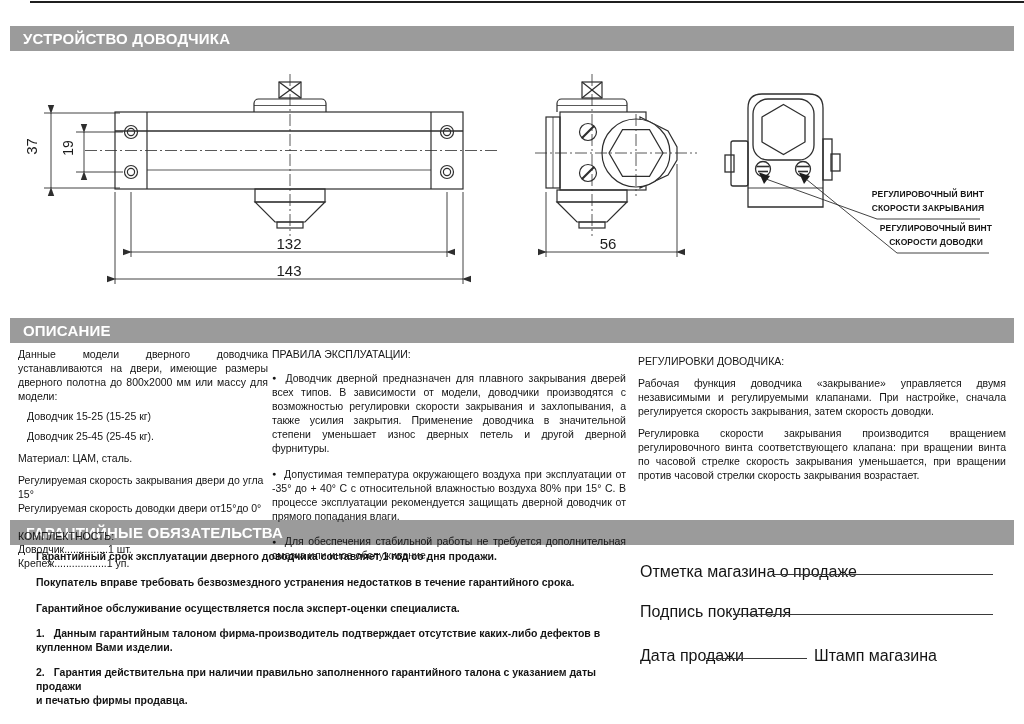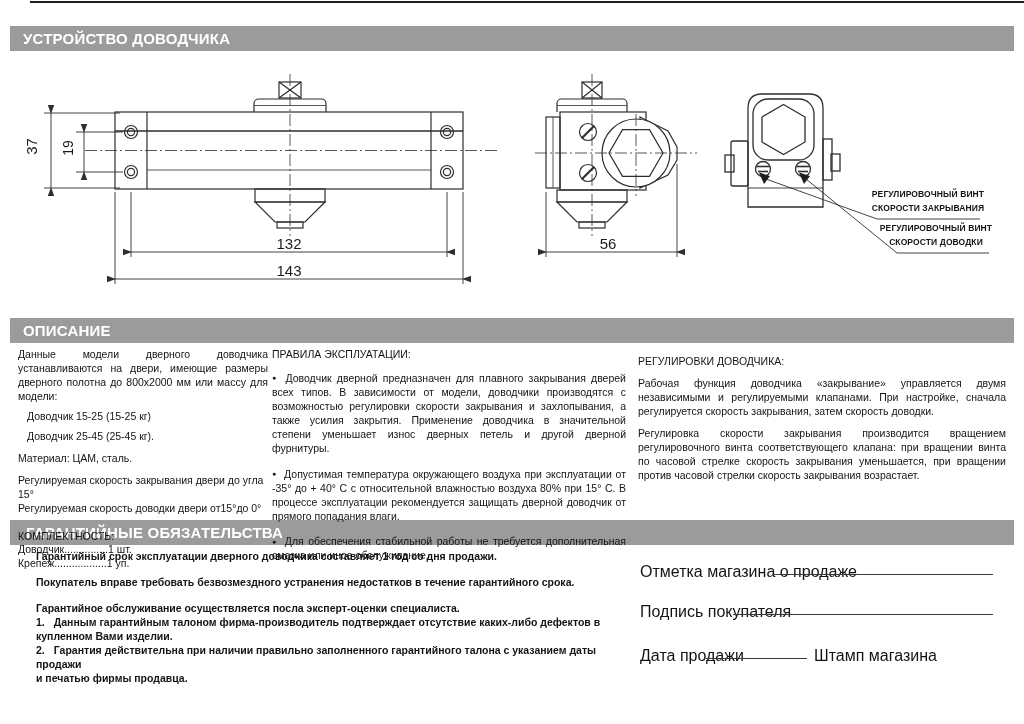--- a/index.html
+++ b/index.html
@@ -28,21 +28,21 @@
   .lead-label div { white-space:nowrap; }
   .col { position:absolute; font-size:10.5px; line-height:1.33; color:#141414; }
   .col .hd { margin:0 0 2px 0; }
   .para { margin:0; }
   .just { text-align:justify; }
   .mt6{margin-top:6px;} .mt8{margin-top:8px;} .mt10{margin-top:10px;}
   .mt12{margin-top:12px;} .mt14{margin-top:14px;}
   .indent { padding-left:9px; }
   .blt { font-size:7px; vertical-align:1.5px; margin-right:7px; }
   .num { margin-right:9px; }
-  .witem { }
+  .witem { margin-top:11px; }
   .fline { position:absolute; height:0; border-top:1.2px solid #3a3a3a; }
   .wlabel { position:absolute; font-size:16px; color:#141414; white-space:nowrap; }
 </style>
 </head>
 <body>
 
 <div class="topline"></div>
 
 <div class="bar" style="top:26px;">УСТРОЙСТВО ДОВОДЧИКА</div>
 <div class="bar" style="top:318px;">ОПИСАНИЕ</div>

